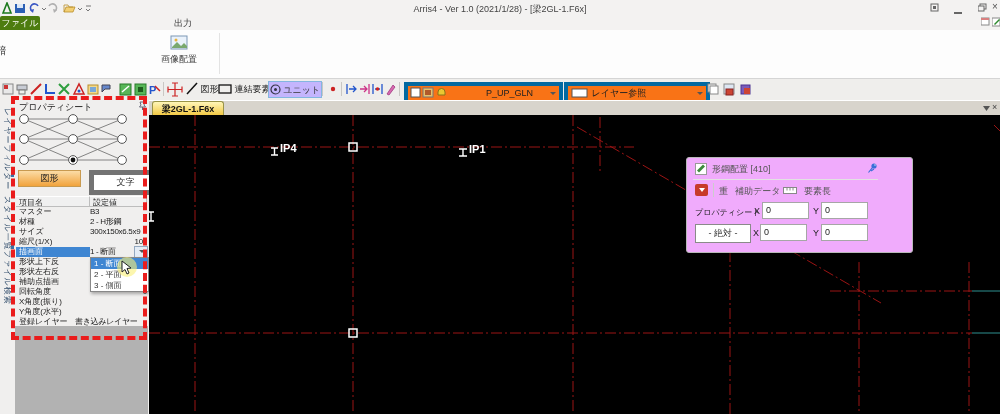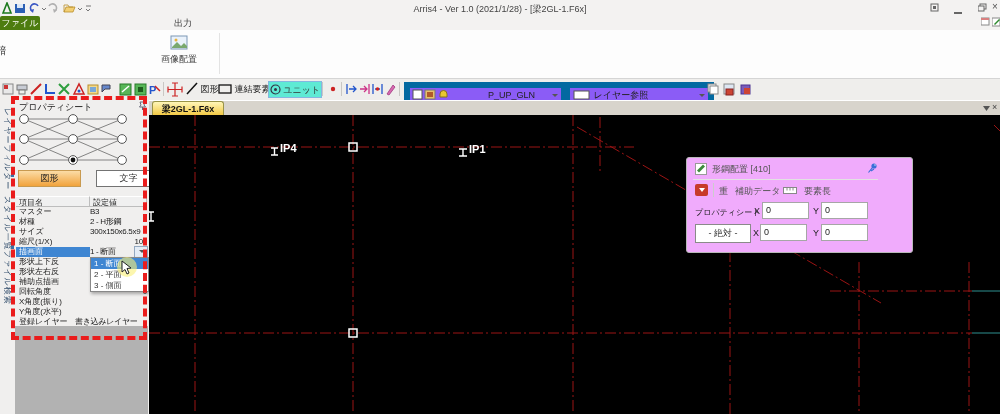--- a/index.html
+++ b/index.html
@@ -13,31 +13,31 @@
   .tabrow{left:0;top:16px;width:1000px;height:14px;background:#f3f2f1;}
   .filetab{left:0;top:16px;width:40px;height:14px;background:#4d7c0f;color:#fff;text-align:center;line-height:14px;font-size:9px;border-radius:2px 2px 0 0;}
   .outtab{left:166px;top:16px;width:34px;height:14px;color:#333;text-align:center;line-height:14px;font-size:9px;}
   .ribbonbody{left:0;top:30px;width:1000px;height:48px;background:#fdfdfd;border-bottom:1px solid #d5d5d5;}
   .bigbtn{left:156px;top:32px;width:46px;height:44px;text-align:center;font-size:9px;color:#444;}
   .ribsep{left:219px;top:33px;width:1px;height:41px;background:#e3e3e3;}
   
   .toolbar{left:0;top:79px;width:1000px;height:21px;background:#efeeec;border-bottom:1px solid #d9d7d4;}
   .tlabel{font-size:9px;color:#222;line-height:13px;}
   .tsep{width:1px;height:14px;background:#c9c7c4;top:82px;}
-  .combo{height:15px;background:#8b5cf6;border:6px solid #0369a1;font-size:9px;color:#222;line-height:15px;}
+  .combo{height:15px;background:#f97316;border:4px solid #0369a1;font-size:9px;color:#222;line-height:15px;}
   .dda{position:absolute;right:3px;top:6px;width:0;height:0;border-left:3px solid transparent;border-right:3px solid transparent;border-top:3px solid #555;}
-  .unit{left:268px;top:81px;width:54px;height:17px;background:#5eead4;border:1px solid #84b6e0;line-height:16px;text-align:center;font-size:9px;box-sizing:border-box;}
+  .unit{left:268px;top:81px;width:54px;height:17px;background:#c4b5fd;border:1px solid #84b6e0;line-height:16px;text-align:center;font-size:9px;box-sizing:border-box;}
   
   .strip{left:0;top:100px;width:15px;height:314px;background:#f0efee;}
   .vtab{writing-mode:vertical-rl;text-orientation:sideways;font-size:8px;color:#35506e;letter-spacing:1px;}
   .panel{left:15px;top:100px;width:134px;height:314px;background:#f0efee;}
   .paneltitle{left:19px;top:101px;font-size:9px;color:#222;}
   .ptab{top:170px;height:15px;text-align:center;line-height:15px;font-size:9px;}
   .ptab1{left:18px;width:61px;background:linear-gradient(#fbdca6,#f1a33c);border:1px solid #c89a50;color:#222;}
-  .ptab2{left:96px;width:63px;background:#fff;border:1px solid #737373;color:#333;}
+  .ptab2{left:89px;width:63px;background:#fff;border:5px solid #737373;color:#333;}
   .grid{left:16px;top:196px;width:131px;font-size:8px;color:#222;}
   .ghead{display:flex;height:11px;line-height:11px;background:#f0f0f0;}
   .ghead span{border-right:1px solid #bdbdbd;border-bottom:1px solid #bdbdbd;border-top:1px solid #fff;padding-left:3px;}
   .grow{display:flex;height:10px;line-height:10px;}
   .gname{flex:0 0 71px;padding-left:3px;overflow:hidden;white-space:nowrap;}
   .gval{flex:1;overflow:hidden;white-space:nowrap;letter-spacing:-0.3px;}
   .num{text-align:right;padding-right:0;}
   .sel{background:#3f86d2;color:#fff;}
   .combobtn{position:absolute;left:134px;top:246px;width:12px;height:10px;background:#e4ecf5;border:1px solid #93a8c0;}
   .ddlist{left:90px;top:257px;width:57px;background:#fff;border:1px solid #888;box-shadow:1px 2px 3px rgba(0,0,0,.3);font-size:8px;}

